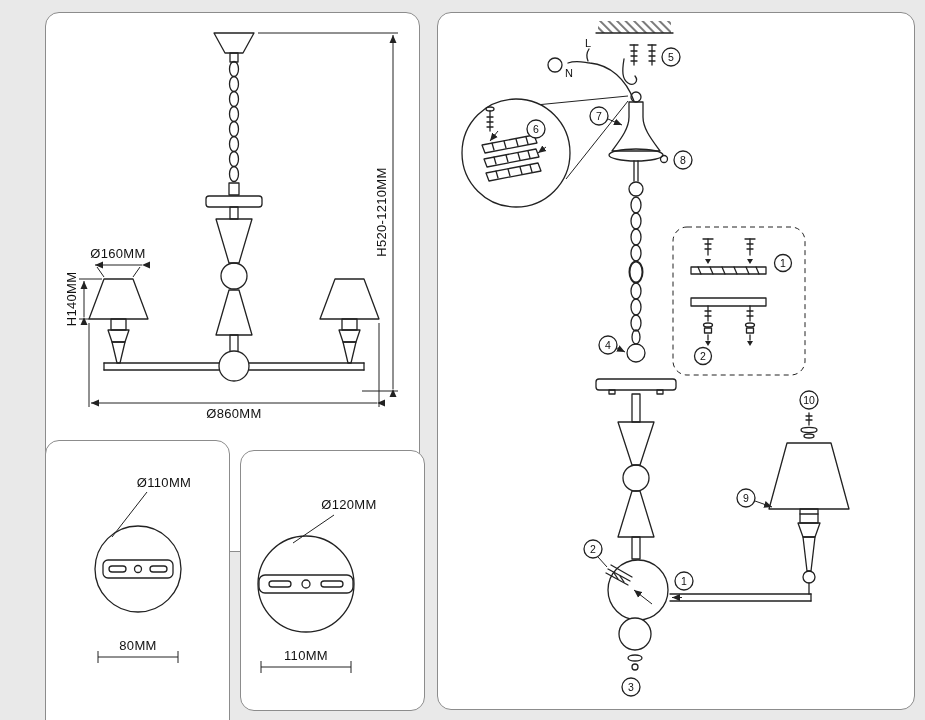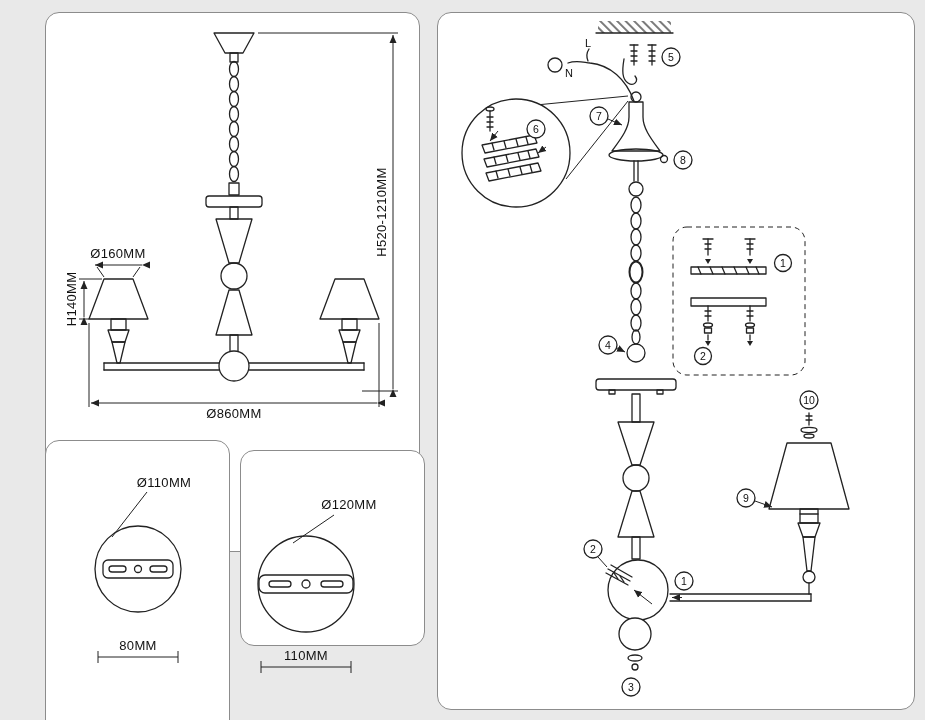--- a/index.html
+++ b/index.html
@@ -9,21 +9,21 @@
     font-family:"Liberation Sans", sans-serif;
     overflow:hidden;
   }
   .panel{
     position:absolute;background:#ffffff;
     border:1.5px solid #8c8c8c;border-radius:14px;
     box-sizing:border-box;
   }
   #panel-chandelier{left:45px;top:12px;width:375px;height:540px;}
   #panel-bracket-small{left:45px;top:440px;width:185px;height:306px;}
-  #panel-bracket-large{left:240px;top:450px;width:185px;height:196px;}
+  #panel-bracket-large{left:240px;top:450px;width:185px;height:261px;}
   #panel-assembly{left:437px;top:12px;width:478px;height:698px;}
   svg{display:block;}
   .ln{stroke:#222;fill:none;stroke-width:1.3;stroke-linecap:round;stroke-linejoin:round;}
   .thin{stroke:#222;fill:none;stroke-width:1;}
   .fillw{fill:#fff;}
   .dim{font-family:"Liberation Sans",sans-serif;font-size:13px;fill:#111;letter-spacing:.3px;}
   .callout-txt{font-family:"Liberation Sans",sans-serif;font-size:10.5px;fill:#111;text-anchor:middle;}
   .wire-lbl{font-family:"Liberation Sans",sans-serif;font-size:11px;fill:#111;}
 </style>
 </head>

